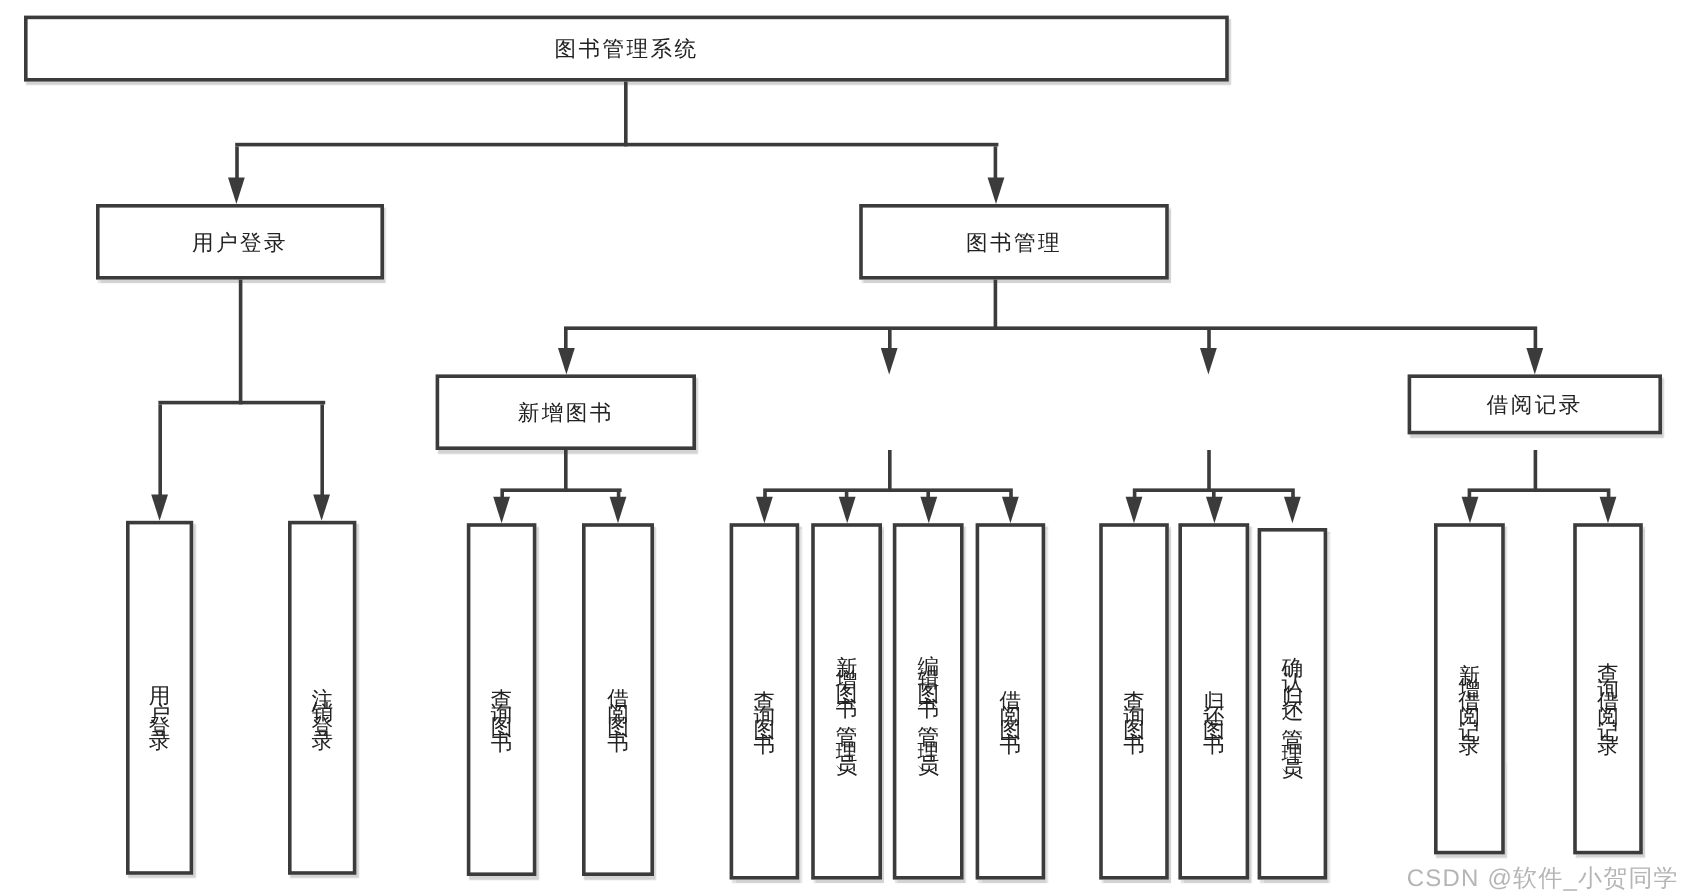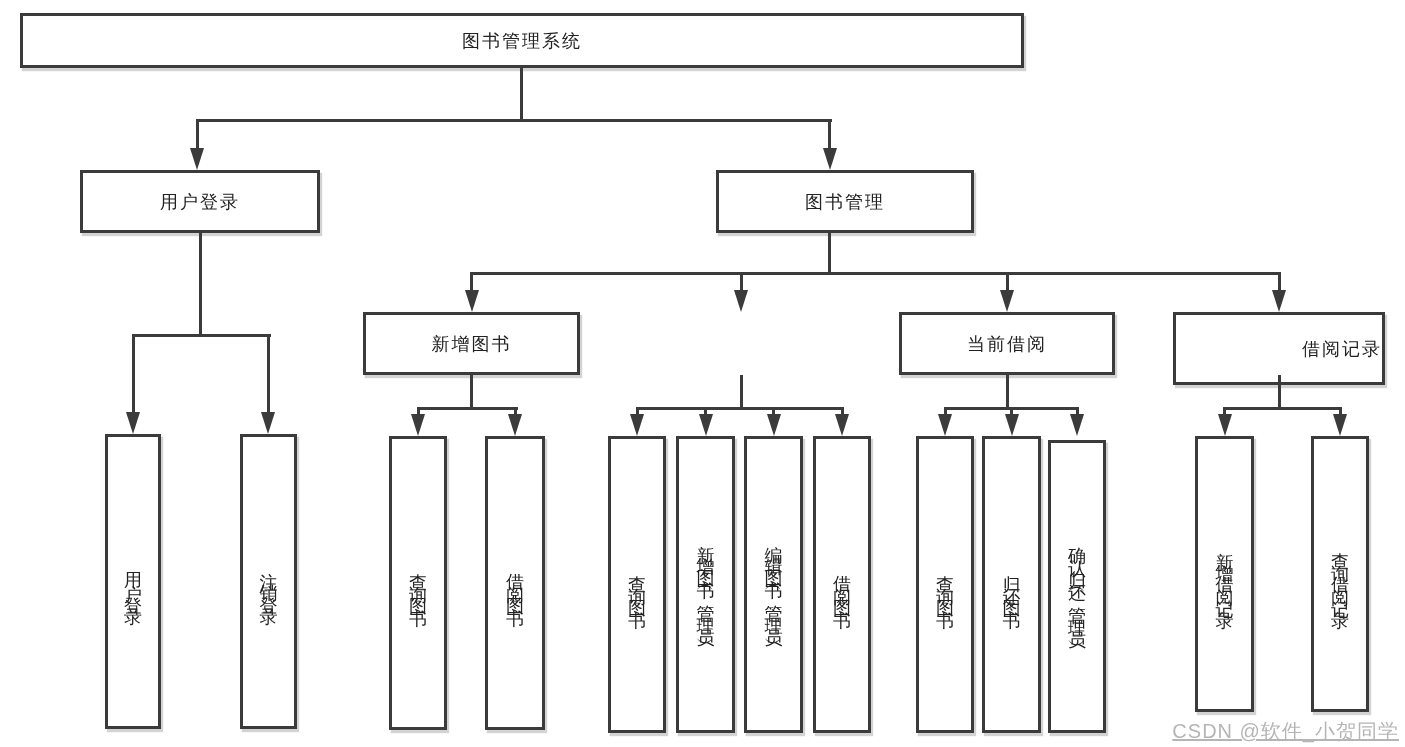--- a/index.html
+++ b/index.html
@@ -47,21 +47,20 @@
   }
   #watermark{
     position:absolute;
     right:6px;bottom:2px;
     font-size:20px;
     color:var(--wm);
     letter-spacing:1px;
     white-space:nowrap;
     text-shadow:1px 1px 0 #ffffff;
     z-index:5;
-    text-decoration:underline;
   }
 </style>
 </head>
 <body>
 
 <div id="canvas">
 
   <div class="box" style="left:20px;top:13px;width:1004px;height:55px;">
     <span class="hlabel">图书管理系统</span>
   </div>
@@ -94,24 +93,21 @@
   <div class="line" style="left:739.5px;top:275px;width:3px;height:16px;"></div>
   <div class="arrow" style="left:734px;top:290px;"></div>
   <div class="line" style="left:1005.5px;top:275px;width:3px;height:16px;"></div>
   <div class="arrow" style="left:1000px;top:290px;"></div>
   <div class="line" style="left:1277.5px;top:275px;width:3px;height:16px;"></div>
   <div class="arrow" style="left:1272px;top:290px;"></div>
 
   <div class="box" style="left:363px;top:312px;width:217px;height:63px;">
     <span class="hlabel">新增图书</span>
   </div>
-  <div class="box" style="left:899px;top:312px;width:216px;height:63px;">
-    <span class="hlabel">当前借阅</span>
-  </div>
-  <div class="box" style="left:1173px;top:312px;width:212px;height:73px;justify-content:flex-end;">
+  <div class="box" style="left:1173px;top:312px;width:212px;height:50px;">
     <span class="hlabel">借阅记录</span>
   </div>
 
   <div class="line" style="left:470px;top:375px;width:3px;height:35px;"></div>
   <div class="line" style="left:416.5px;top:407px;width:101px;height:3px;"></div>
   <div class="line" style="left:416.5px;top:410px;width:3px;height:6px;"></div>
   <div class="arrow" style="left:411px;top:414px;"></div>
   <div class="line" style="left:513.5px;top:410px;width:3px;height:6px;"></div>
   <div class="arrow" style="left:508px;top:414px;"></div>
 

